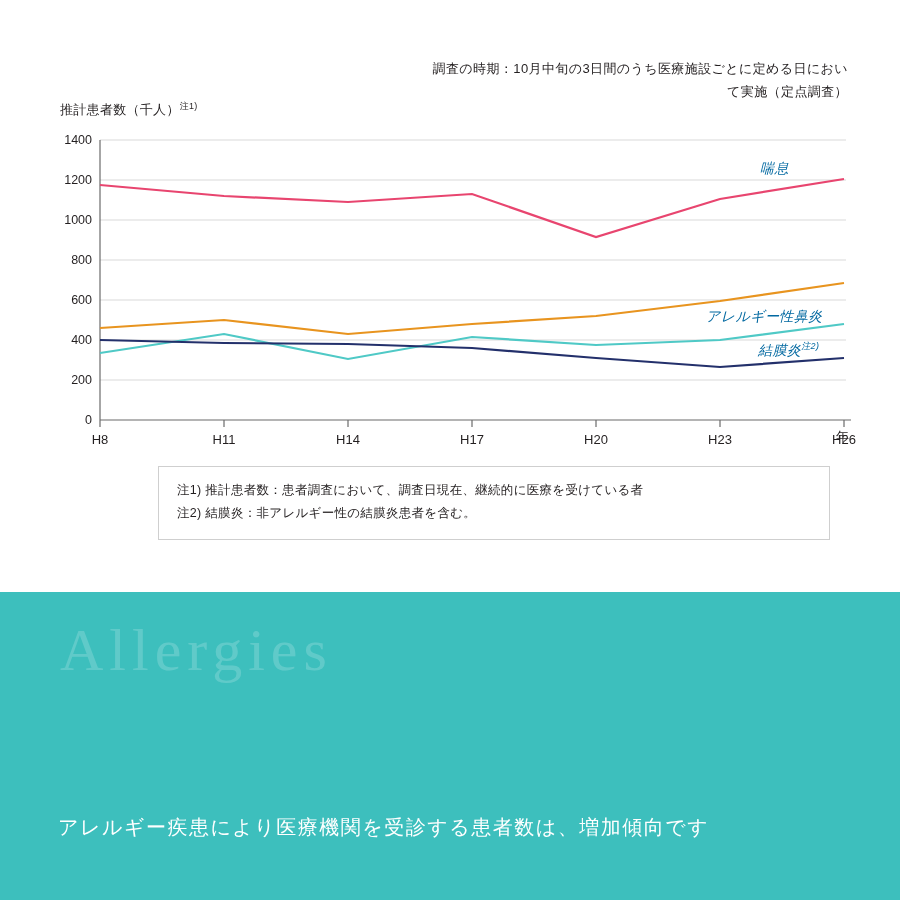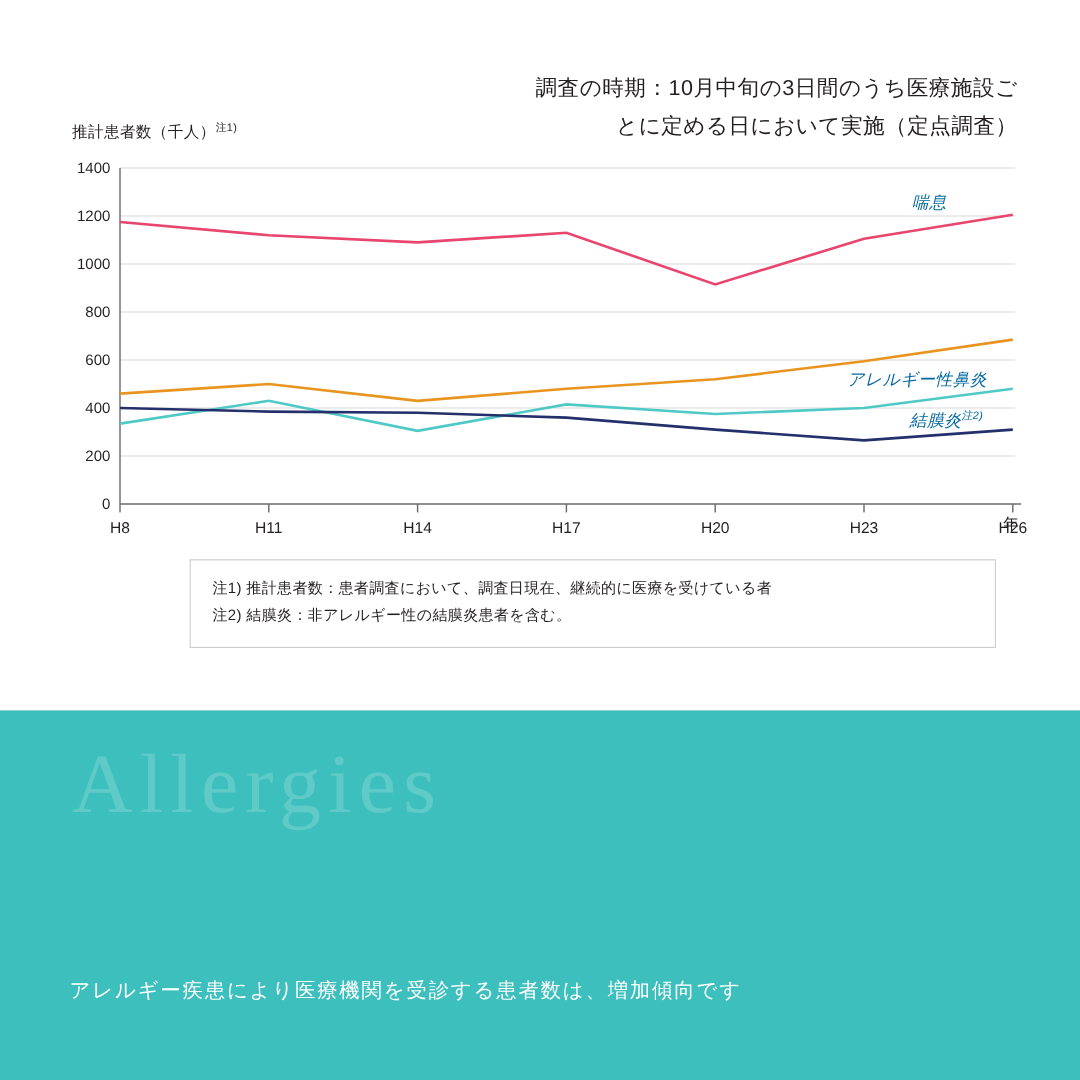--- a/index.html
+++ b/index.html
@@ -26,21 +26,21 @@
     width: 900px;
     height: 592px;
     background: #ffffff;
   }
   .survey-note {
     position: absolute;
     top: 58px;
     right: 52px;
     width: 420px;
     text-align: right;
-    font-size: 18px;
+    font-size: 13px;
     line-height: 1.75;
     color: #231f20;
     letter-spacing: 0.4px;
     margin-left: 40px;
   }
   .y-axis-title {
     position: absolute;
     top: 100px;
     left: 60px;
     font-size: 13px;
@@ -116,21 +116,21 @@
     width: 900px;
     height: 308px;
     background: #3dbfbd;
     overflow: hidden;
   }
   .banner-ghost {
     position: absolute;
     top: 28px;
     left: 60px;
     font-family: "Liberation Serif", serif;
-    font-size: 70px;
+    font-size: 60px;
     letter-spacing: 6px;
     color: #ffffff;
     opacity: 0.18;
     line-height: 1;
     user-select: none;
   }
   .banner-title {
     position: absolute;
     top: 78px;
     left: 58px;
@@ -140,21 +140,21 @@
     line-height: 1.55;
     letter-spacing: 3px;
   }
   .banner-title .l2 { display: block; }
   .banner-sub {
     position: absolute;
     top: 222px;
     left: 58px;
     font-family: "Liberation Serif", serif;
     color: #ffffff;
-    font-size: 17px;
+    font-size: 20px;
     letter-spacing: 1.5px;
   }
 </style>
 </head>
 <body>
 
 <div class="page">
 
   <div class="chart-area">
 

